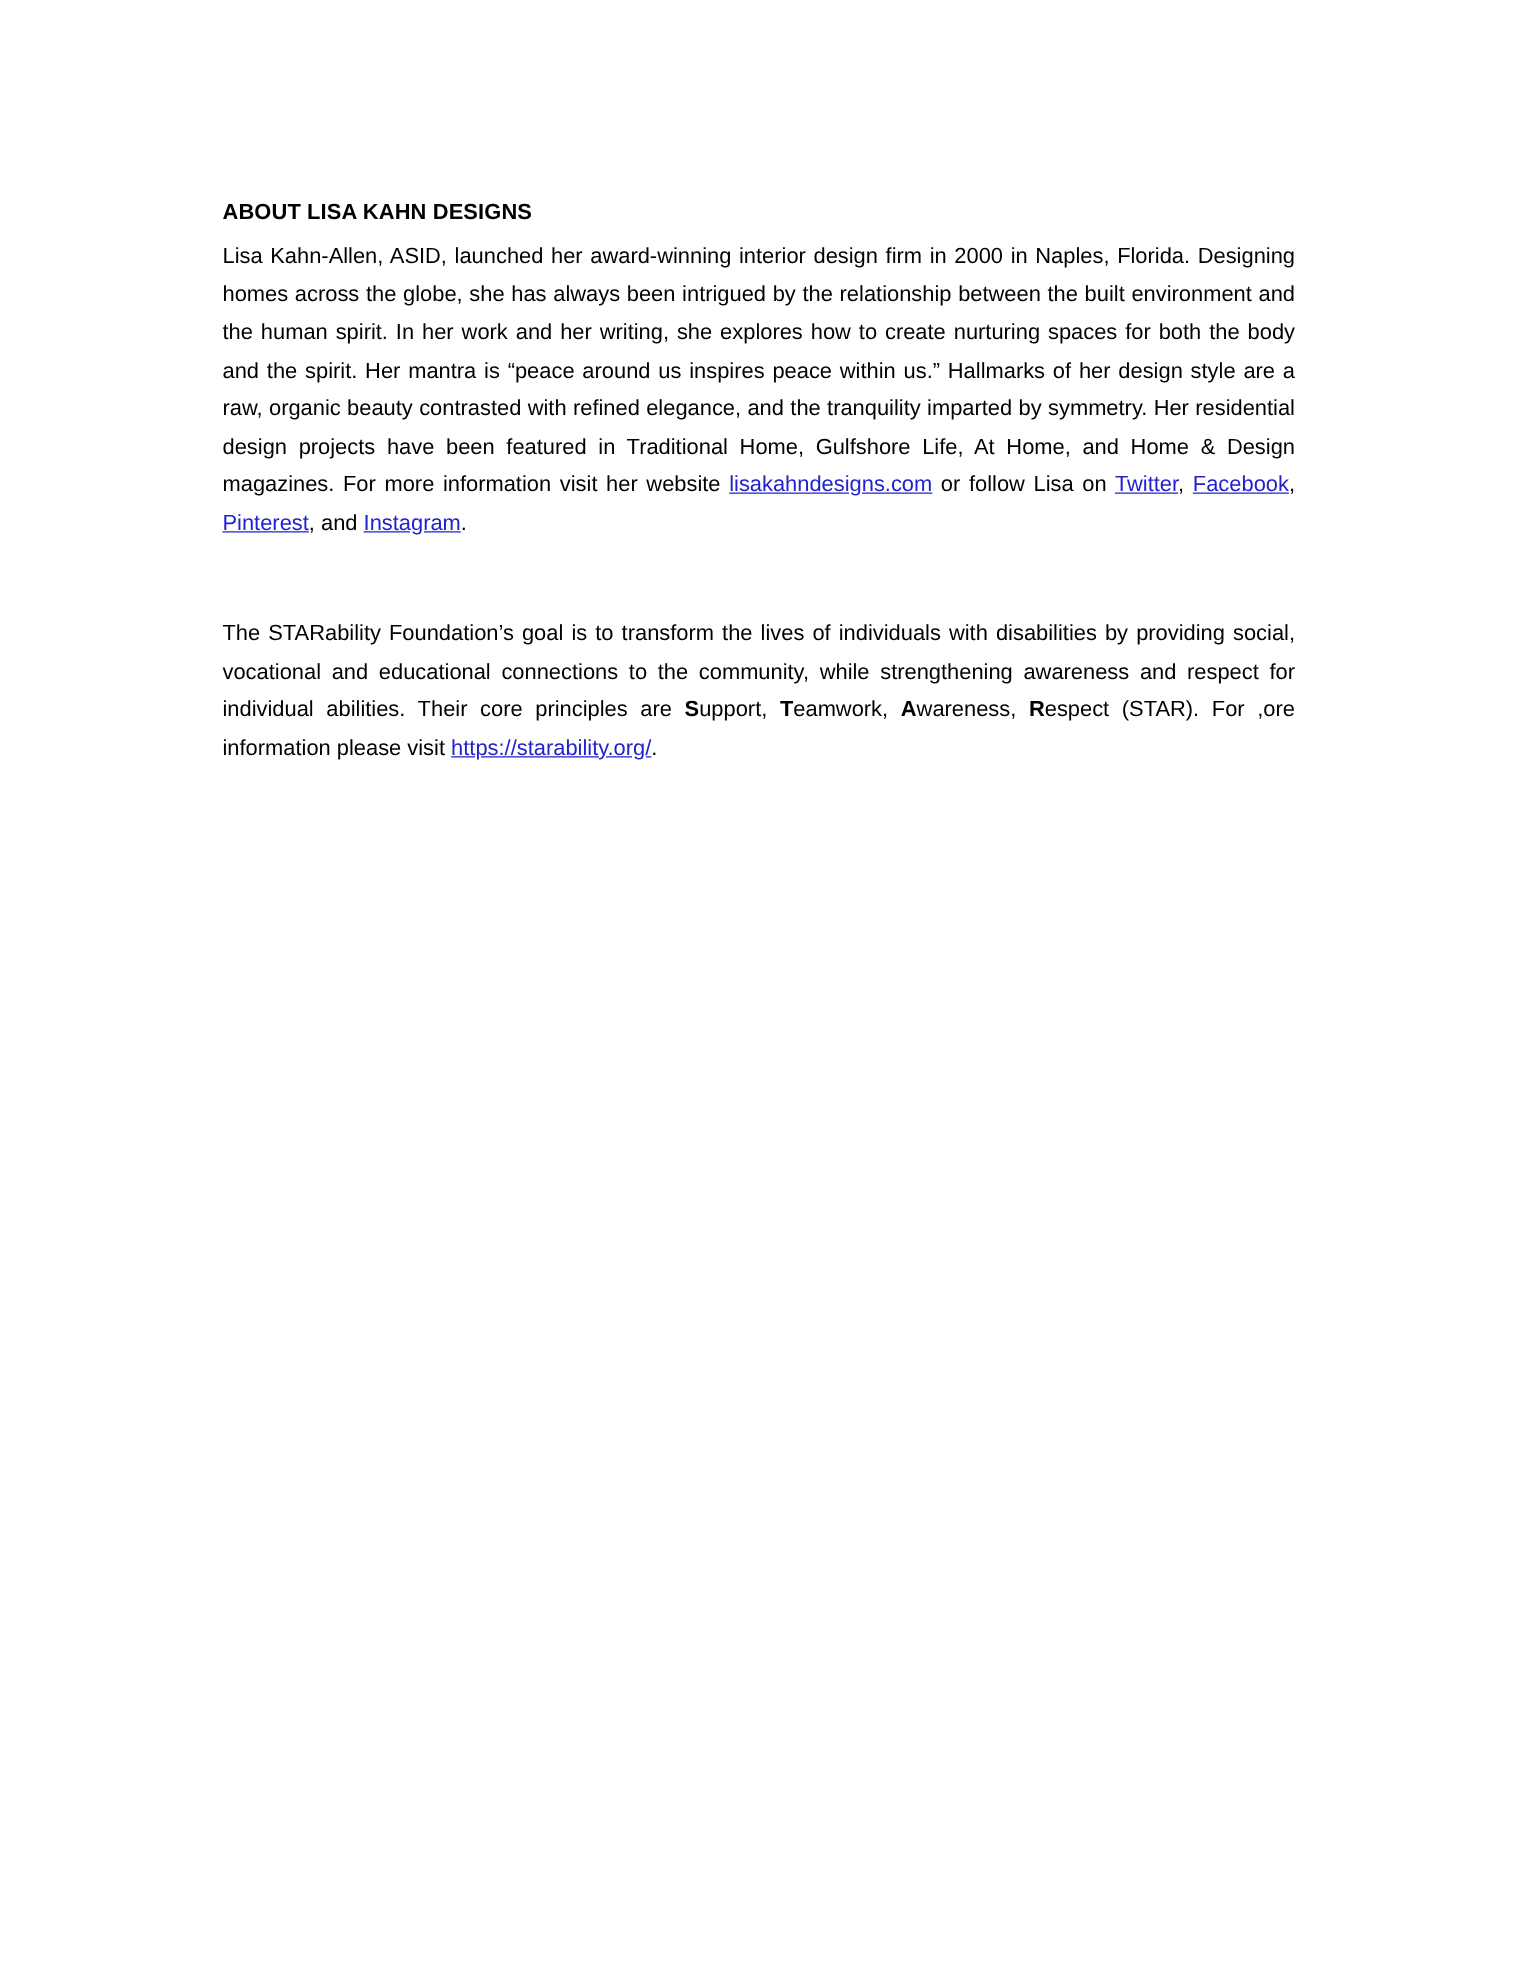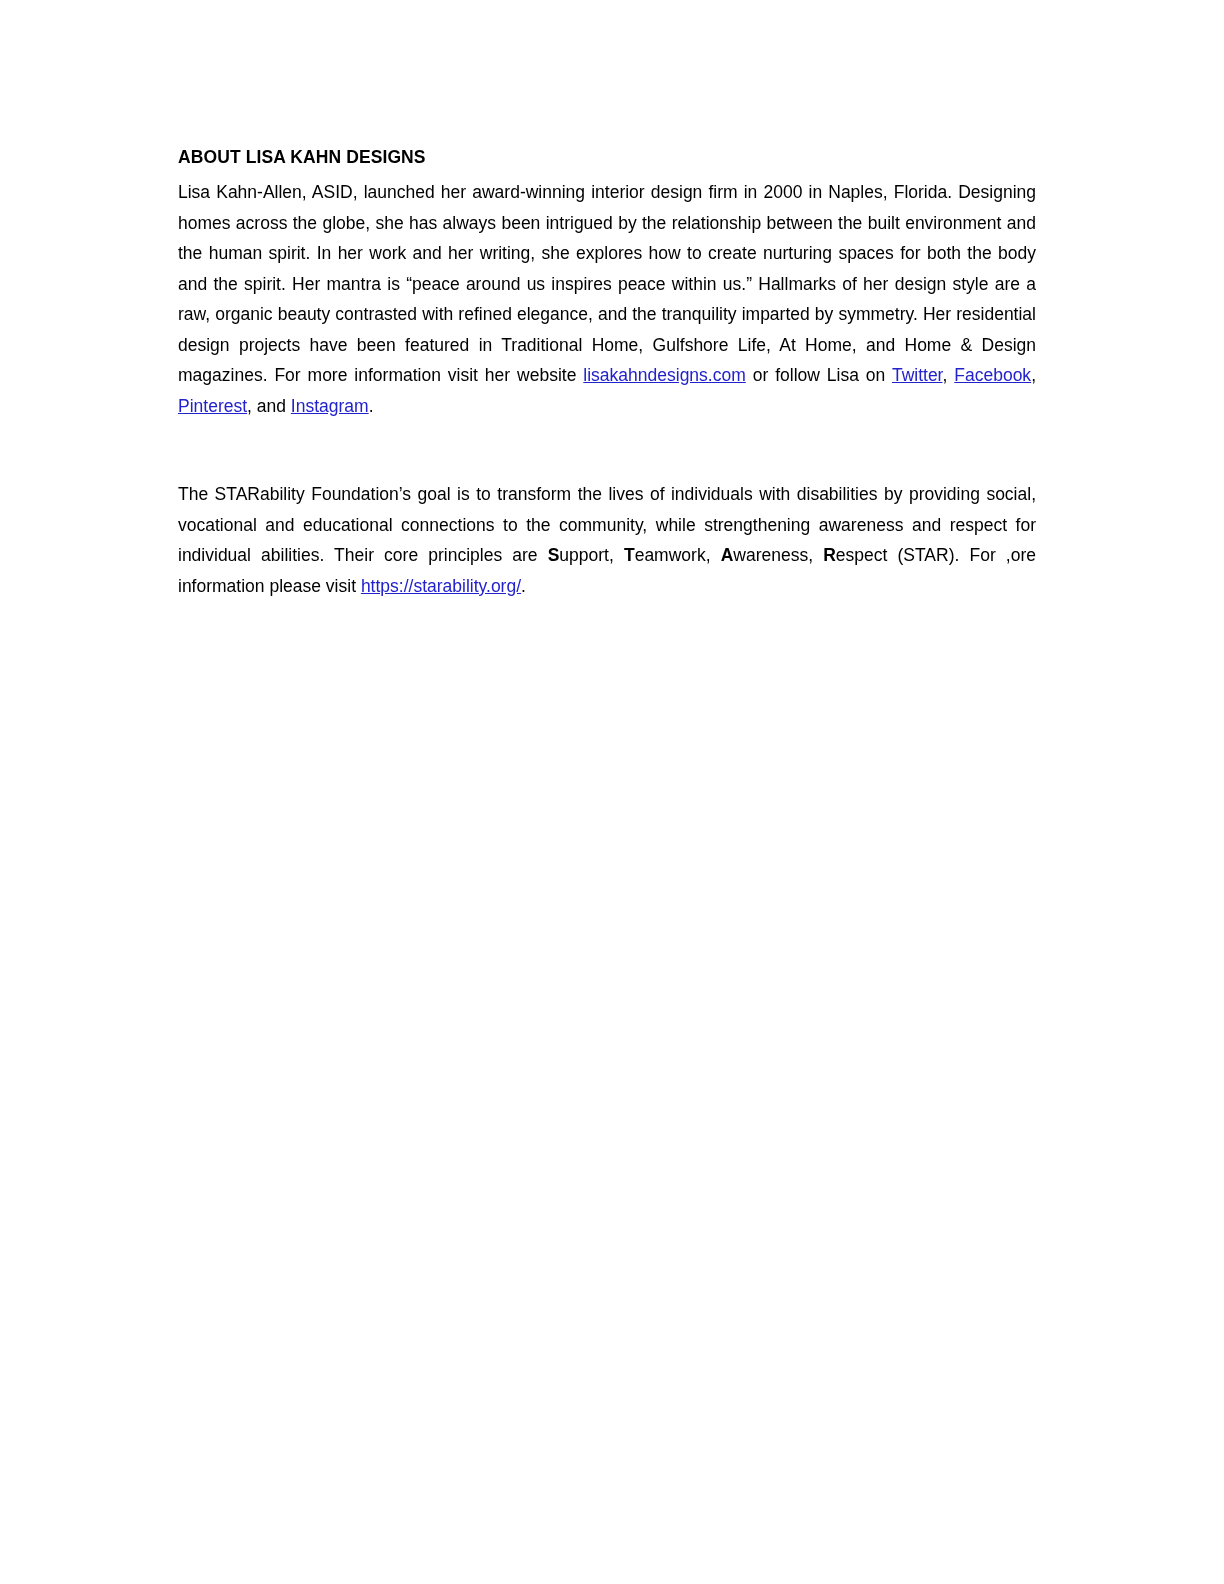--- a/index.html
+++ b/index.html
@@ -29,21 +29,21 @@
     top: 140px;
     width: 858px;
   }
   .section {
     margin-bottom: 28px;
   }
   .section-heading {
     font-size: 17.5px;
     font-weight: bold;
     letter-spacing: 0.1px;
-    margin: 4px 0 7px 0;
+    margin: 16px 0 7px 0;
     line-height: 1.5;
   }
   .body-text {
     font-size: 17.5px;
     line-height: 30.5px;
     text-align: justify;
     text-justify: inter-word;
     margin: 0;
   }
   a.doc-link {

